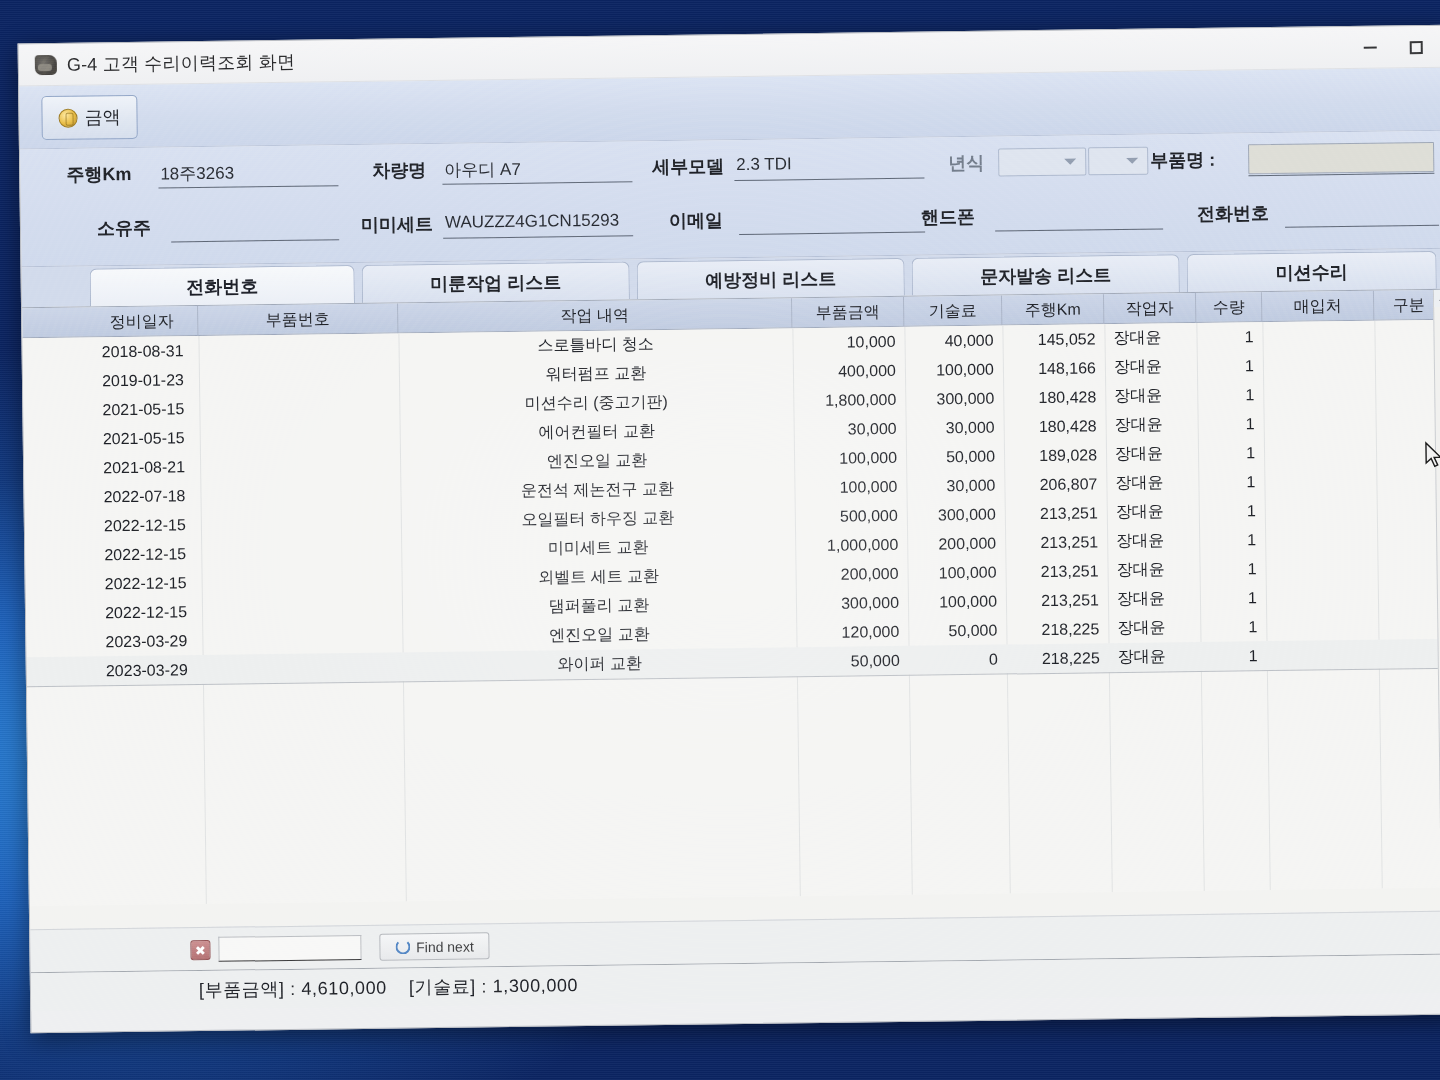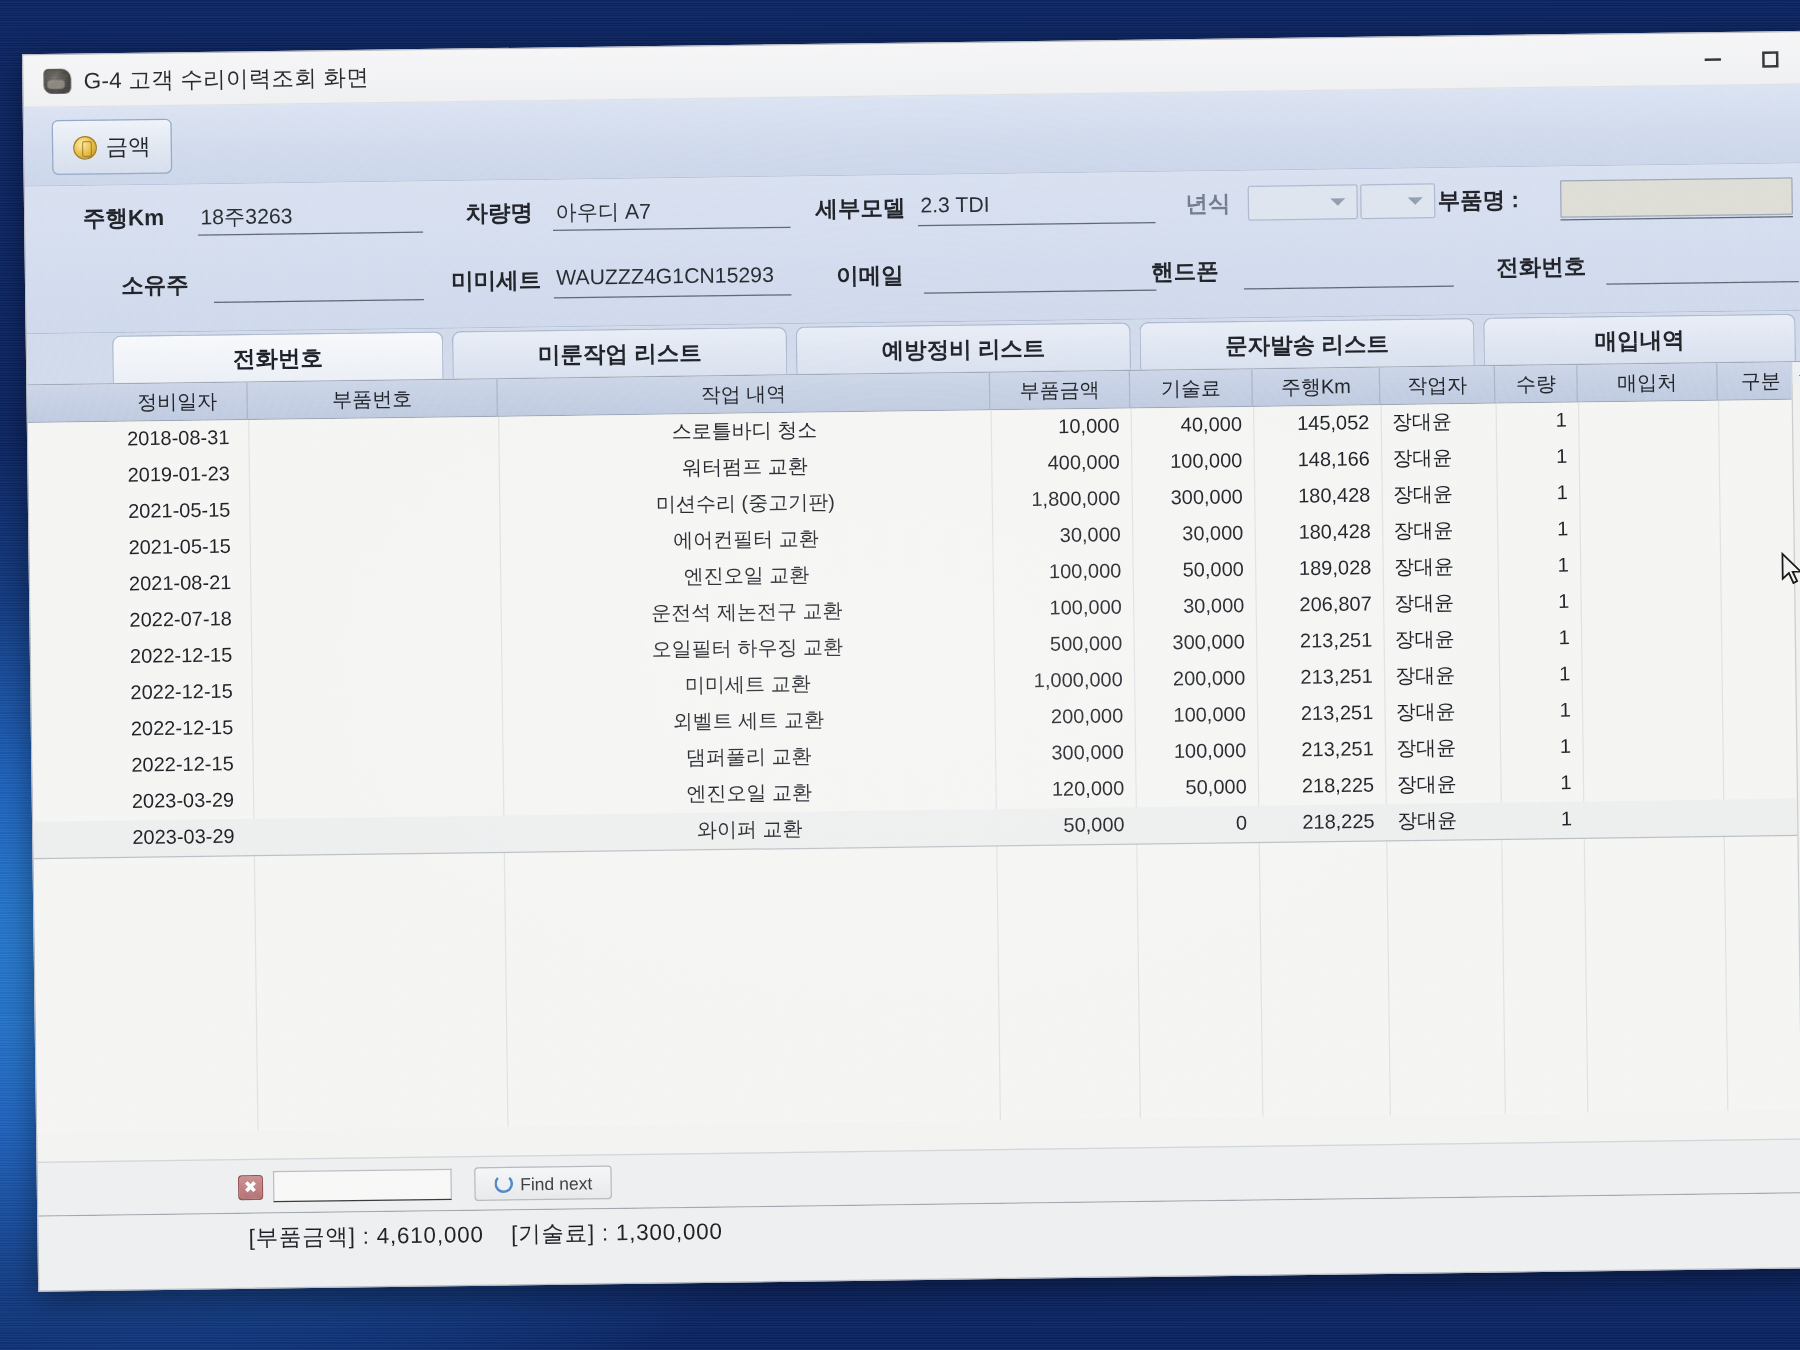--- a/index.html
+++ b/index.html
@@ -384,21 +384,21 @@
     <div class="tab" style="left:340px;  width:268px;">
         <span>미룬작업 리스트</span>
       </div>
     <div class="tab" style="left:615px;  width:268px;">
         <span>예방정비 리스트</span>
       </div>
     <div class="tab" style="left:890px;  width:268px;">
         <span>문자발송 리스트</span>
       </div>
     <div class="tab" style="left:1165px; width:250px;">
-        <span>매입내역</span>
+        <span>미션수리</span>
       </div>
   </div>
 
   <div id="grid">
 
     <div id="grid-head">
       <div class="hcell" style="left:64px;   width:112px;">정비일자</div>
       <div class="hcell" style="left:176px;  width:200px;">부품번호</div>
       <div class="hcell" style="left:376px;  width:394px;">작업 내역</div>
       <div class="hcell" style="left:770px;  width:112px;">부품금액</div>

